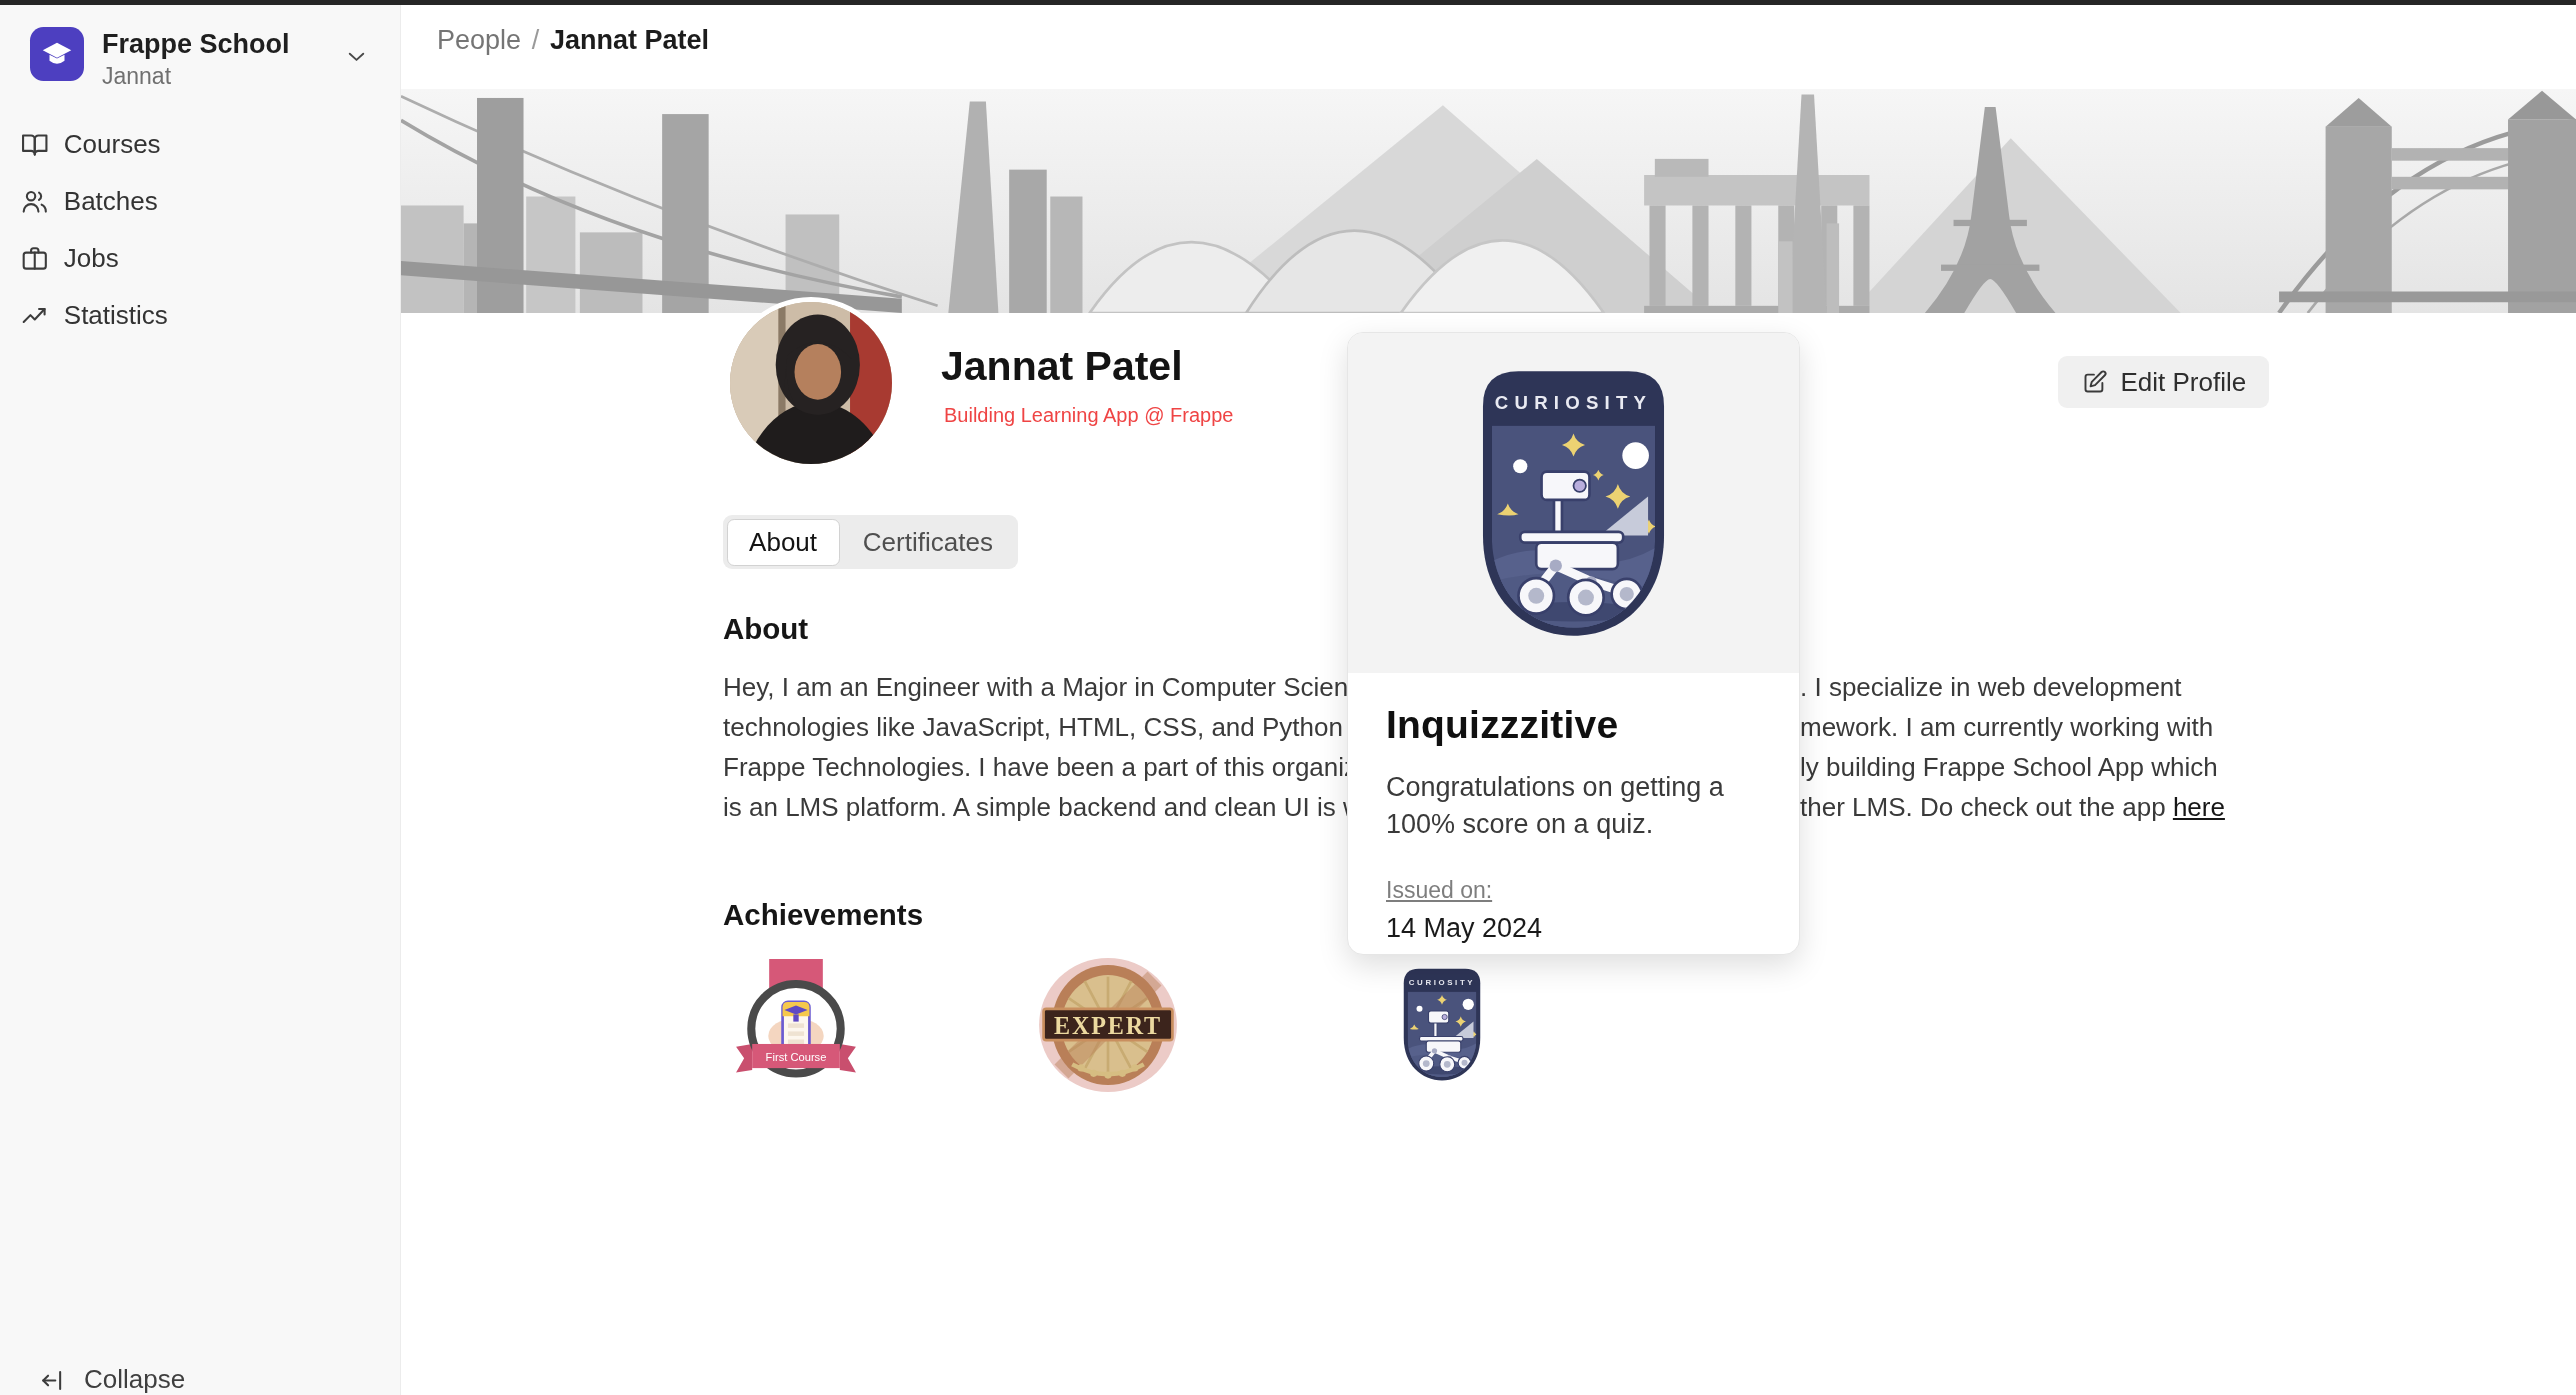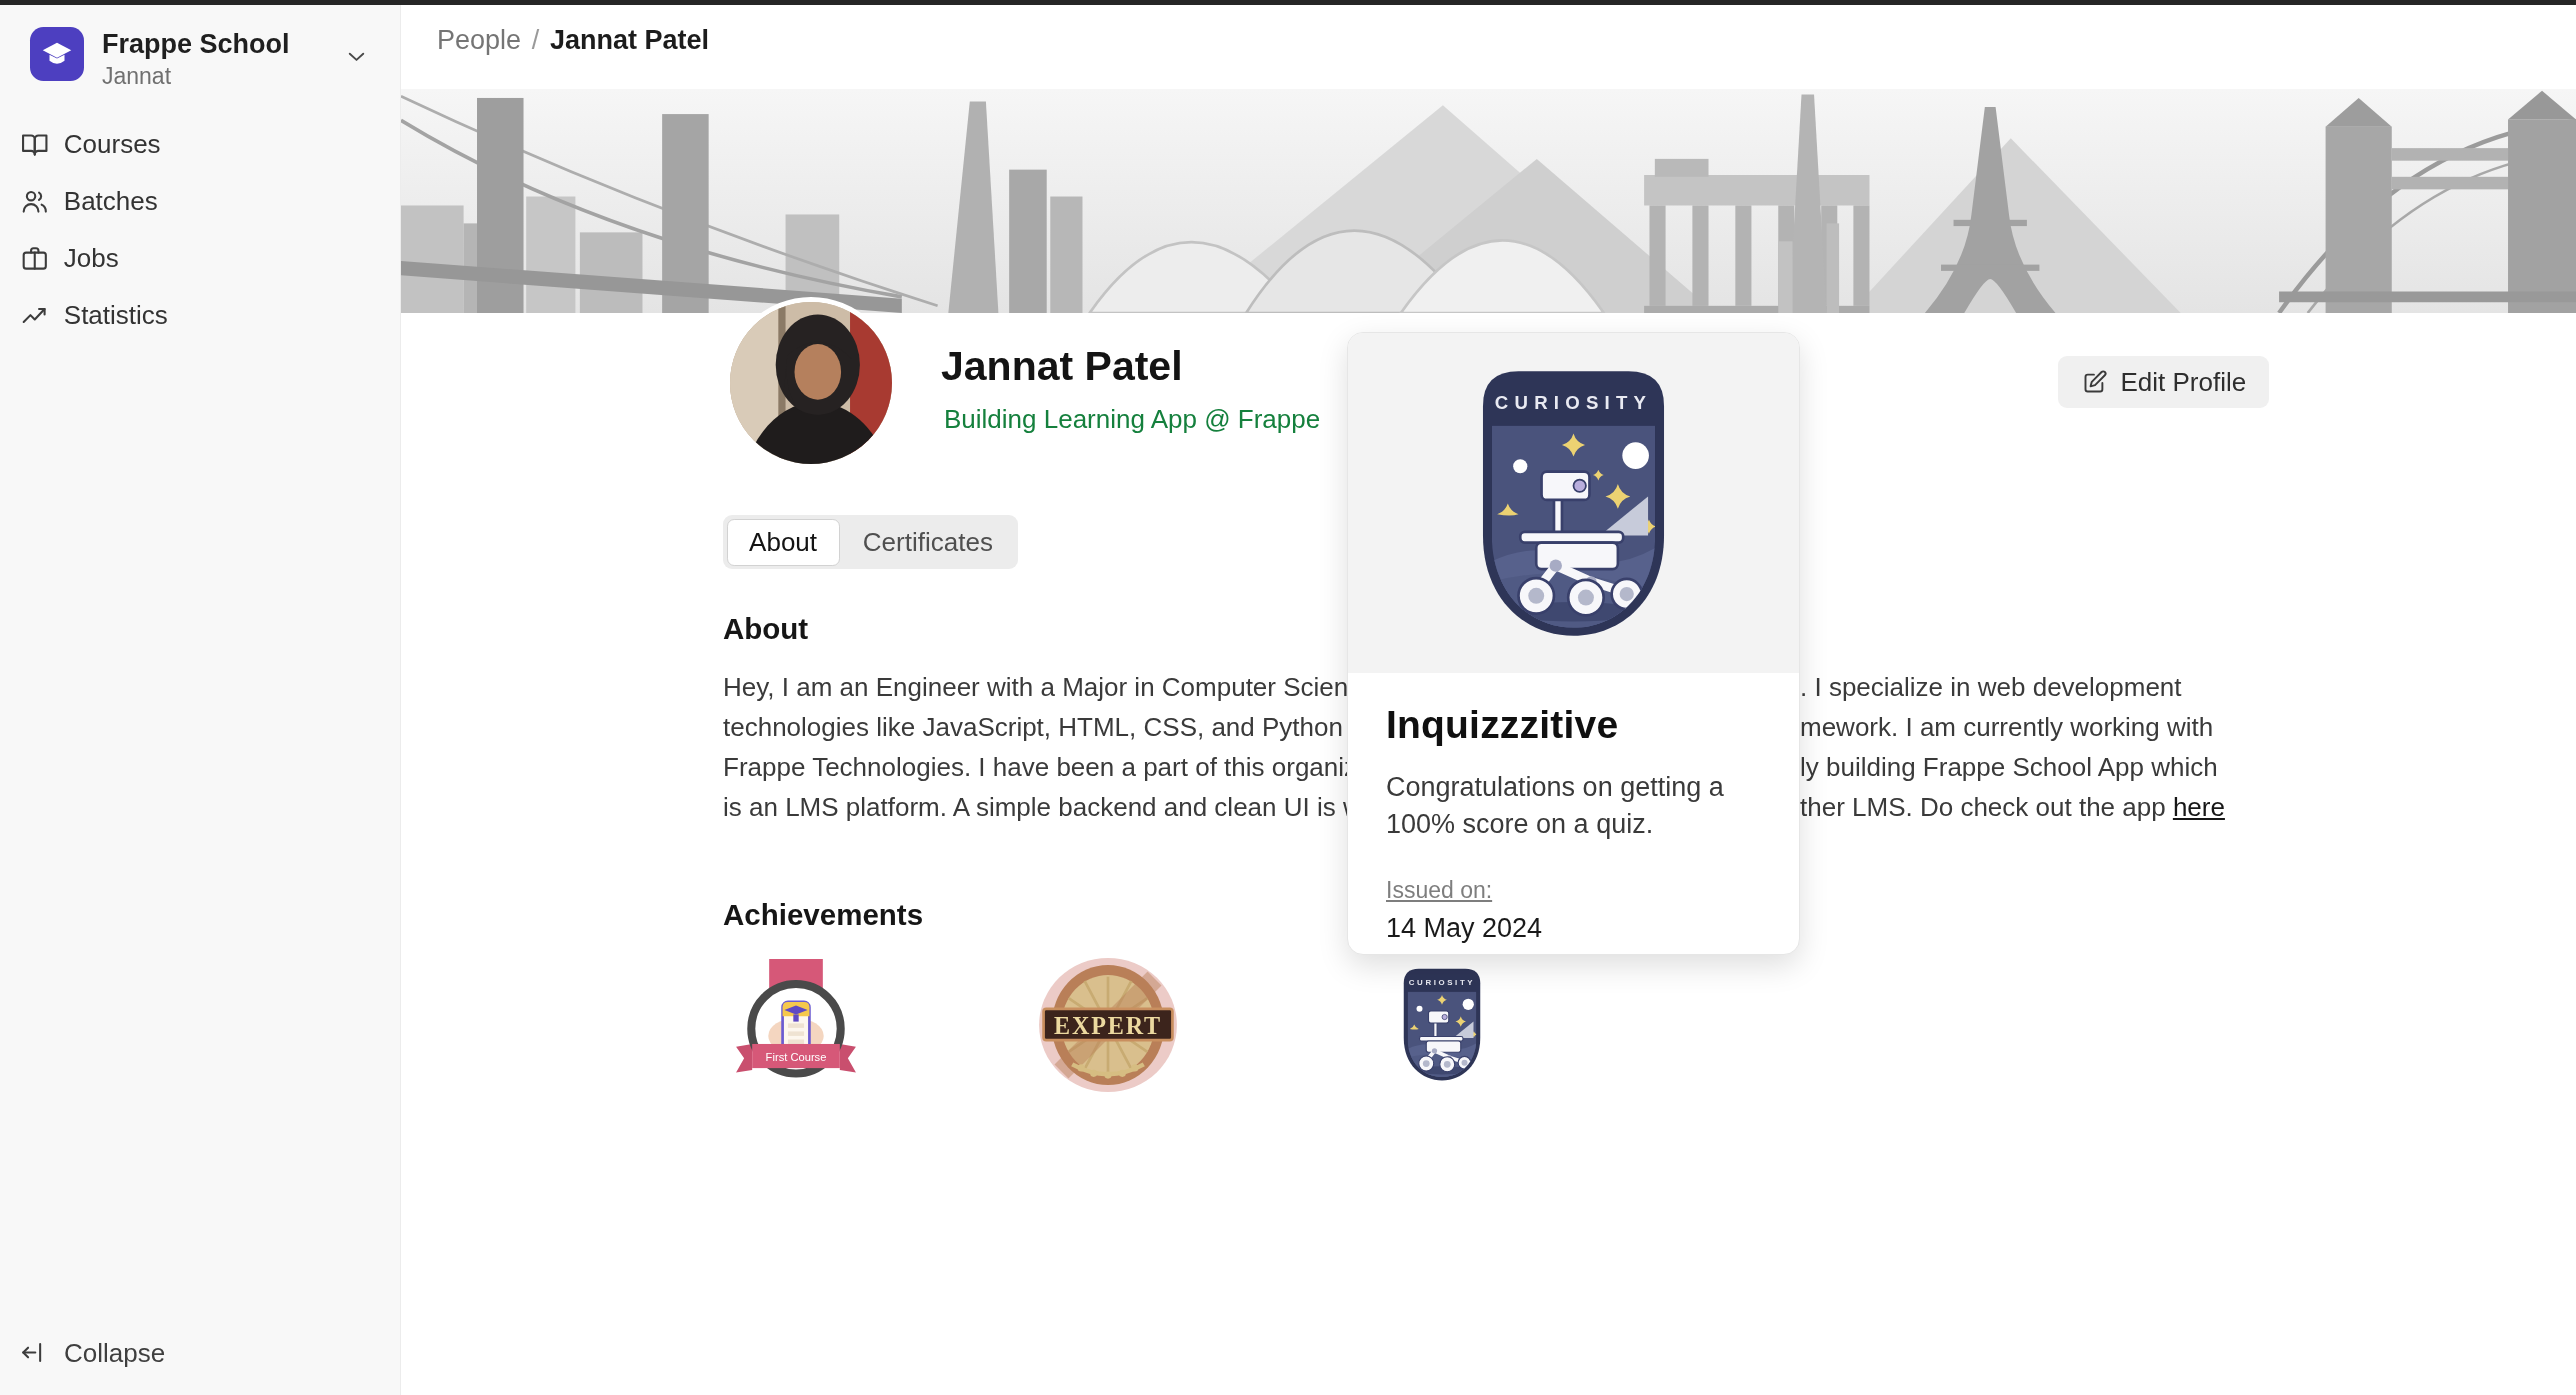--- a/index.html
+++ b/index.html
@@ -17,38 +17,38 @@
   .sb-logo { position:absolute; left:29.5px; top:9px; width:54px; height:54px; border-radius:13.4px;
     background:#4d3fc0; display:flex; align-items:center; justify-content:center; }
   .sb-title { position:absolute; left:102px; top:10.7px; font-size:27px; font-weight:700; color:#1f1f1f; }
   .sb-sub { position:absolute; left:102px; top:45px; font-size:23px; color:#707070; }
   .sb-chevron { position:absolute; left:343px; top:25px; width:27px; height:27px; color:#4a4a4a; }
   .nav { position:absolute; left:0; top:116px; width:401px; }
   .nav-item { display:flex; align-items:center; height:57px; padding-left:20px; cursor:pointer; }
   .nav-item svg { width:29.5px; height:29.5px; flex:0 0 29.5px; color:#3c3c3c; }
   .nav-item span { margin-left:14.3px; font-size:26px; color:#333; }
   .sb-collapse { position:absolute; left:0; top:1338px; width:401px; height:57px; display:flex;
-    align-items:flex-start; padding-left:19px; cursor:pointer; }
+    align-items:flex-end; padding-left:39px; cursor:pointer; }
   .sb-collapse svg { width:29px; height:29px; color:#3c3c3c; }
   .sb-collapse span { margin-left:16px; font-size:26px; color:#3f3f3f; }
 
   
   .main { position:absolute; left:401px; top:0; width:2175px; height:1395px; background:#fff; }
   .breadcrumb { position:absolute; left:36px; top:25px; font-size:27px; display:flex; gap:10.7px;justify-content:flex-end; }
   .bc-section { color:#757575; cursor:pointer; }
   .bc-sep { color:#9a9a9a; }
   .bc-current { color:#1c1c1c; font-weight:600; }
 
   .banner { position:absolute; left:0; top:89px; width:2175px; height:224px; overflow:hidden; }
   .banner svg { display:block; width:2175px; height:224px; }
 
   .avatar { position:absolute; left:324px; top:297px; width:172px; height:172px; border-radius:50%;
     border:5.4px solid #fff; overflow:hidden; z-index:8; background:#c9b8a3; }
   .p-name { position:absolute; left:540px; top:343px; font-size:41px; font-weight:700; color:#141414; }
-  .p-headline { position:absolute; left:543px; top:404px; font-size:26px; color:#15803d; }
+  .p-headline { position:absolute; left:543px; top:404px; font-size:20px; color:#ef4444; }
 
   .edit-btn { position:absolute; left:1657px; top:356px; height:52px; padding:0 23px; border:none;
     border-radius:9px; background:#f0f0f0; display:flex; align-items:center; gap:12.5px; cursor:pointer;
     font-size:26px; font-weight:500; color:#2e2e2e; font-family:inherit; }
   .edit-btn svg { width:27px; height:27px; color:#3a3a3a; }
 
   .tabs { position:absolute; left:322px; top:515px; height:54px; background:#ececec; border-radius:9px;
     display:inline-flex; align-items:center; padding:3.6px; gap:1.8px; }
   .tab { height:47px; display:flex; align-items:center; padding:0 21.5px; font-size:26px; color:#4f4f4f;
     border-radius:7.2px; cursor:pointer; }

